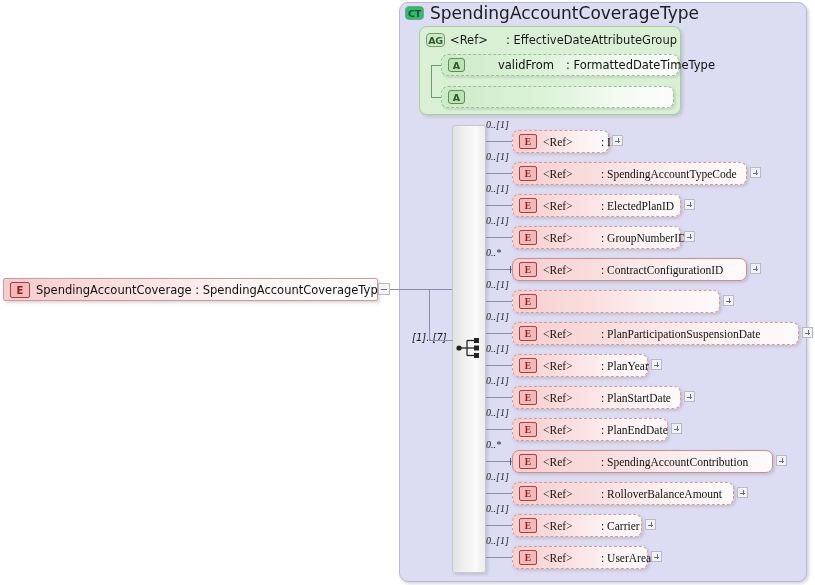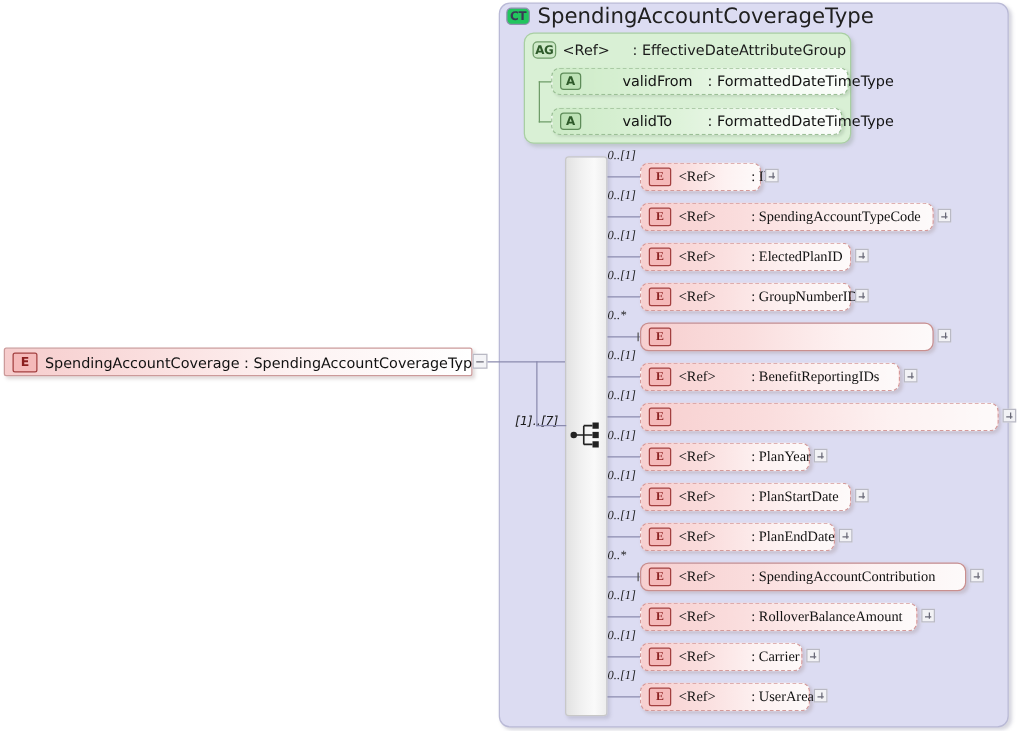--- a/index.html
+++ b/index.html
@@ -189,21 +189,20 @@
   <div class="conn abs" style="left:431px;top:65px;width:10px;height:1px;"></div>
   <div class="conn abs" style="left:431px;top:97px;width:10px;height:1px;"></div>
 
   <div class="abs attr-row" id="attr-validFrom">
     <span class="attr-badge">A</span>
     <span class="attr-text"><span class="nm w1">validFrom</span><span>:</span>&nbsp;<span>FormattedDateTimeType</span></span>
   </div>
 
   <div class="abs attr-row" id="attr-validTo">
     <span class="attr-badge">A</span>
-    <span class="attr-text"><span class="nm w2">validTo</span><span>:</span>&nbsp;<span>FormattedDateTimeType</span></span>
   </div>
 
   <div class="abs" id="seq-bar"></div>
   <div class="abs" id="seq-card">[1]..[7]</div>
   <div class="abs" id="seq-icon">
     <svg width="28" height="22" viewBox="0 0 28 22">
       <circle cx="3" cy="11" r="2.6" fill="#222"></circle>
       <line x1="5" y1="11" x2="11" y2="11" stroke="#222" stroke-width="1.3"></line>
       <line x1="11" y1="3.5" x2="11" y2="18.5" stroke="#222" stroke-width="1.3"></line>
       <line x1="11" y1="3.5" x2="18" y2="3.5" stroke="#222" stroke-width="1.3"></line>
@@ -251,37 +250,38 @@
           <span class="el-text"><span class="ref">&lt;Ref&gt;</span><span>: </span><span>GroupNumberID</span></span>
         </div>
         <div class="plus" style="left: 198px;"></div>
       </div>
       <div class="el-row" style="left: 486px; top: 258px; width: 277px;">
         <div class="hline" style="width: 26px;"></div>
         <div class="card">0..*</div>
         <div class="tick"></div>
         <div class="el-box solid" style="width: 235px;">
           <span class="el-badge">E</span>
+          <span class="el-text"><span class="ref">&lt;Ref&gt;</span><span>: </span><span>ContractConfigurationID</span></span>
         </div>
         <div class="plus" style="left: 264px;"></div>
       </div>
       <div class="el-row" style="left: 486px; top: 290px; width: 250px;">
         <div class="hline" style="width: 26px;"></div>
         <div class="card">0..[1]</div>
         <div class="el-box" style="width: 208px;">
           <span class="el-badge">E</span>
-          <span class="el-text"><span class="ref">&lt;Ref&gt;</span><span>: </span><span>BenefitReportingIDs</span></span>
         </div>
         <div class="plus" style="left: 237px;"></div>
       </div>
       <div class="el-row" style="left: 486px; top: 322px; width: 329px;">
         <div class="hline" style="width: 26px;"></div>
         <div class="card">0..[1]</div>
         <div class="el-box" style="width: 287px;">
           <span class="el-badge">E</span>
+          <span class="el-text"><span class="ref">&lt;Ref&gt;</span><span>: </span><span>PlanParticipationSuspensionDate</span></span>
         </div>
         <div class="plus" style="left: 316px;"></div>
       </div>
       <div class="el-row" style="left: 486px; top: 354px; width: 178px;">
         <div class="hline" style="width: 26px;"></div>
         <div class="card">0..[1]</div>
         <div class="el-box" style="width: 136px;">
           <span class="el-badge">E</span>
           <span class="el-text"><span class="ref">&lt;Ref&gt;</span><span>: </span><span>PlanYear</span></span>
         </div>

